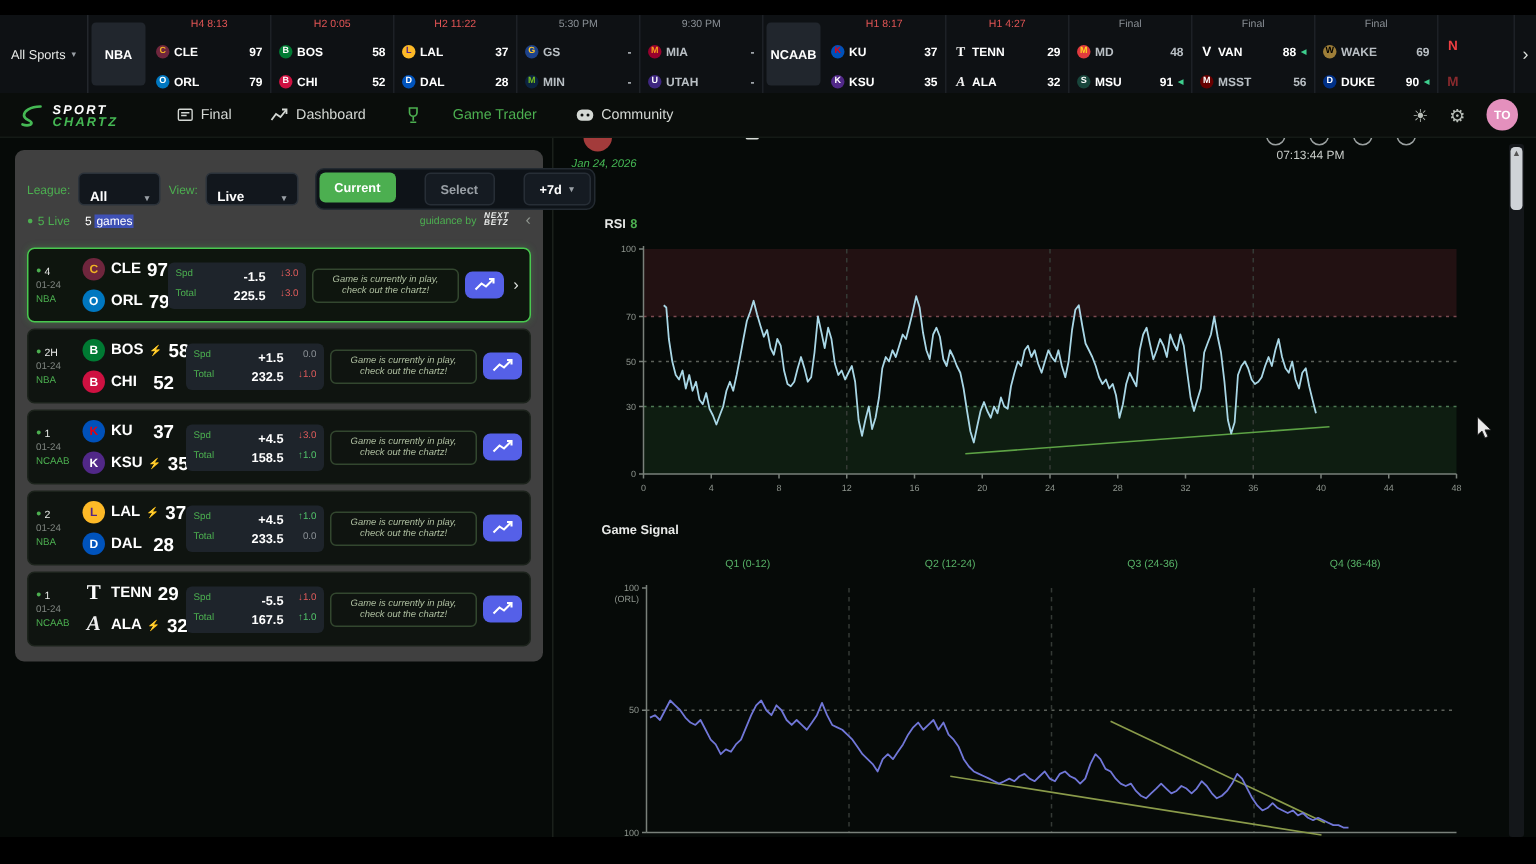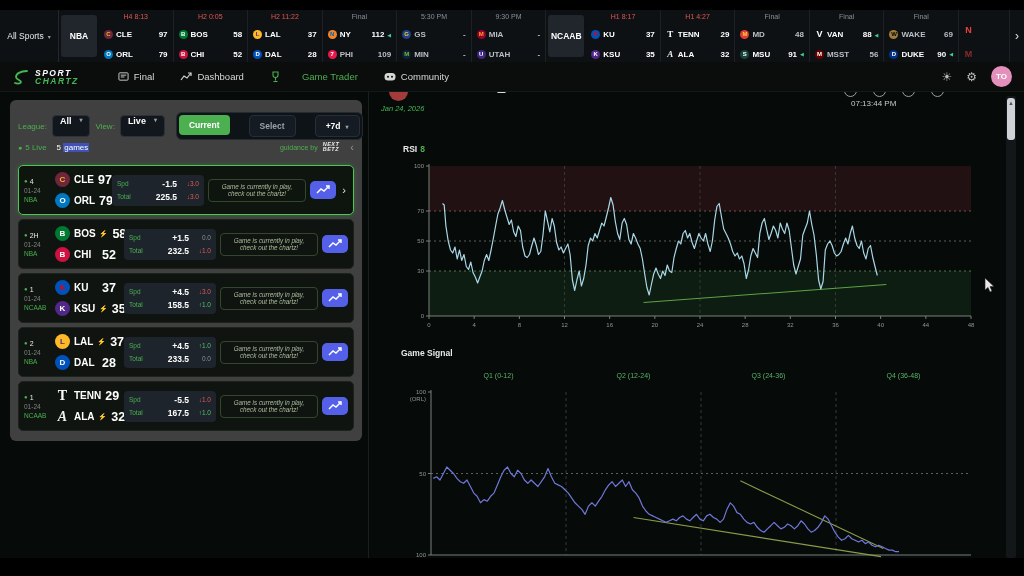--- a/index.html
+++ b/index.html
@@ -46,21 +46,21 @@
   
   .main-bg{position:absolute;top:92px;left:0;right:0;bottom:18px;background:#060a08;}
   .v-divider{position:absolute;top:92px;bottom:18px;left:368px;width:1px;background:#1a201b;}
 
   
   .panel{position:absolute;left:10px;top:100px;width:352px;background:#404040;border-radius:6px;
          padding:12px 8px 10px 8px;box-sizing:border-box;}
   .filters{display:flex;align-items:center;gap:5px;}
   .f-label{font-size:8px;color:#4caf50;}
   .f-select{height:20px;background:#12171d;border:1px solid #2b323a;border-radius:4px;color:#fff;
-         font-size:9px;font-weight:bold;display:flex;align-items:flex-start;gap:8px;padding:0 7px;cursor:pointer;}
+         font-size:9px;font-weight:bold;display:flex;align-items:flex-end;gap:25px;padding:0 7px;cursor:pointer;}
   .f-caret{font-size:6px;color:#9aa0a6;}
   .btn-group{margin-left:6px;display:flex;gap:19px;background:#0e1318;border:1px solid #232a31;
          border-radius:6px;padding:2px;}
   .btn{height:20px;border-radius:4px;font-size:8.5px;font-weight:bold;display:flex;align-items:center;
          justify-content:center;padding:0 10px;cursor:pointer;}
   .btn.primary{background:#4caf50;color:#fff;}
   .btn.dark{background:#151b22;color:#9aa0a6;border:1px solid #272e36;}
   .btn.range{background:#151b22;color:#fff;border:1px solid #272e36;gap:5px;}
 
   .status-row{display:flex;align-items:center;margin-top:1px;font-size:8px;height:12px;}
@@ -86,21 +86,21 @@
   .c-teams{flex:1 1 92px;min-width:0;display:flex;flex-direction:column;gap:3px;}
   .c-trow{display:flex;align-items:center;gap:4px;height:18px;}
   .c-logo{flex:0 0 15px;width:15px;height:15px;border-radius:50%;font-size:8px;font-weight:bold;
         display:flex;align-items:center;justify-content:center;overflow:hidden;}
   .c-logo.bare{border-radius:0;font-size:14px;}
   .c-abbr{font-size:10px;font-weight:bold;color:#fff;}
   .c-bolt{font-size:7px;color:#c9d1a0;}
   .c-score{margin-left:auto;font-size:12.5px;font-weight:bold;color:#fff;padding-right:4px;}
   .c-odds{flex:0 0 82px;background:#1e242b;border-radius:4px;padding:4px 5px;display:flex;
         flex-direction:column;gap:3px;}
-  .o-row{display:flex;align-items:center;font-size:6.5px;}
+  .o-row{display:flex;align-items:flex-start;font-size:6.5px;}
   .o-label{color:#4caf50;flex:0 0 20px;}
   .o-value{color:#fff;font-weight:bold;font-size:8.5px;flex:1;text-align:right;padding-right:4px;}
   .o-change{font-size:6.5px;flex:0 0 18px;text-align:right;}
   .down{color:#e05b5b;}.up{color:#52c46a;}.flat{color:#8b9196;}
   .c-note{flex:0 0 88px;border:1px solid #33472f;border-radius:4px;padding:3px 4px;font-size:6.3px;
         font-style:italic;color:#aebfa0;text-align:center;line-height:7.5px;}
   .c-btn{flex:0 0 26px;height:18px;background:#5560e8;border-radius:5px;display:flex;align-items:center;
         justify-content:center;cursor:pointer;}
   .c-chev{flex:0 0 8px;color:#dfe3df;font-size:11px;text-align:center;}
 
@@ -166,34 +166,20 @@
           <div class="ttime live">H2 11:22</div>
           <div class="trow">
             <span class="tm-logo" style="background: rgb(253, 185, 39); color: rgb(85, 37, 131);">L</span>
             <span class="tabbr w">LAL</span>
             <span class="tscore w">37</span>
           </div>
           <div class="trow">
             <span class="tm-logo" style="background: rgb(0, 83, 188); color: rgb(255, 255, 255);">D</span>
             <span class="tabbr w">DAL</span>
             <span class="tscore w">28</span>
-          </div>
-        </div>
-        <div class="tgame">
-          <div class="ttime">Final</div>
-          <div class="trow">
-            <span class="tm-logo" style="background: rgb(245, 132, 38); color: rgb(0, 107, 182);">N</span>
-            <span class="tabbr w">NY</span>
-            <span class="tscore w">112</span>
-            <span class="tarrow">◀</span>
-          </div>
-          <div class="trow">
-            <span class="tm-logo" style="background: rgb(237, 23, 76); color: rgb(255, 255, 255);">7</span>
-            <span class="tabbr">PHI</span>
-            <span class="tscore">109</span>
           </div>
         </div>
         <div class="tgame">
           <div class="ttime">5:30 PM</div>
           <div class="trow">
             <span class="tm-logo" style="background: rgb(29, 66, 138); color: rgb(255, 199, 44);">G</span>
             <span class="tabbr">GS</span>
             <span class="tscore">-</span>
           </div>
           <div class="trow">

